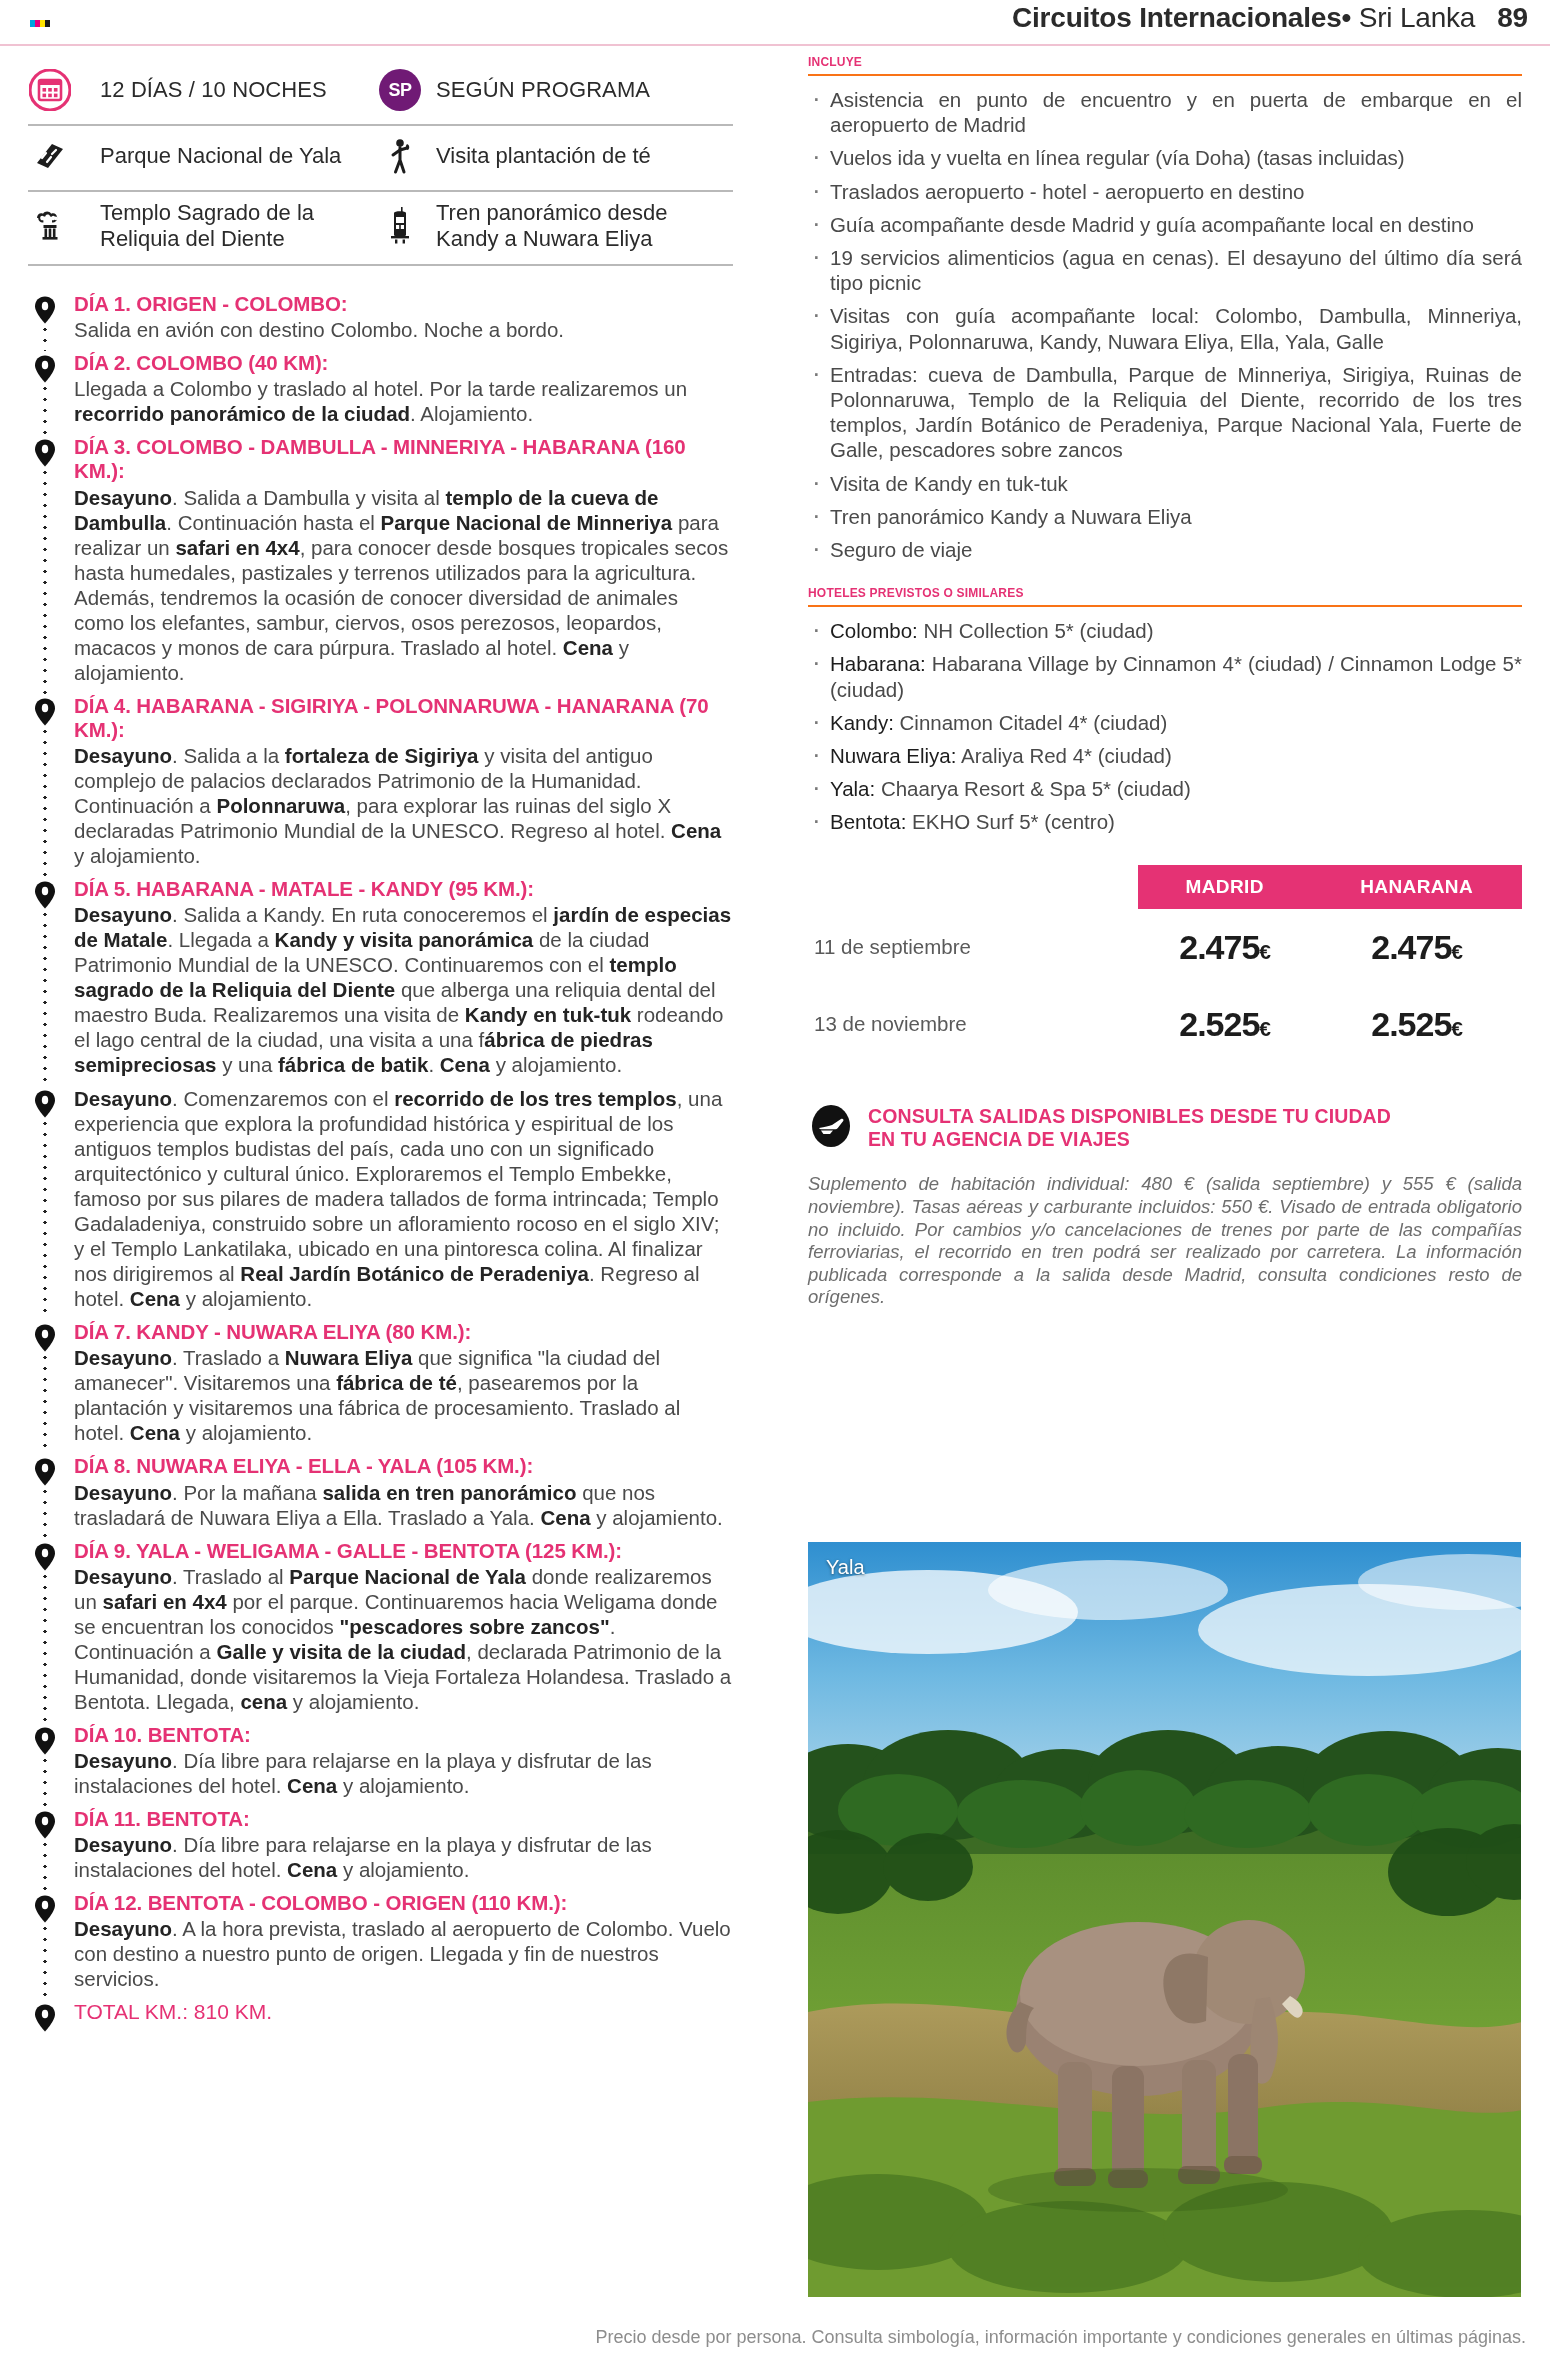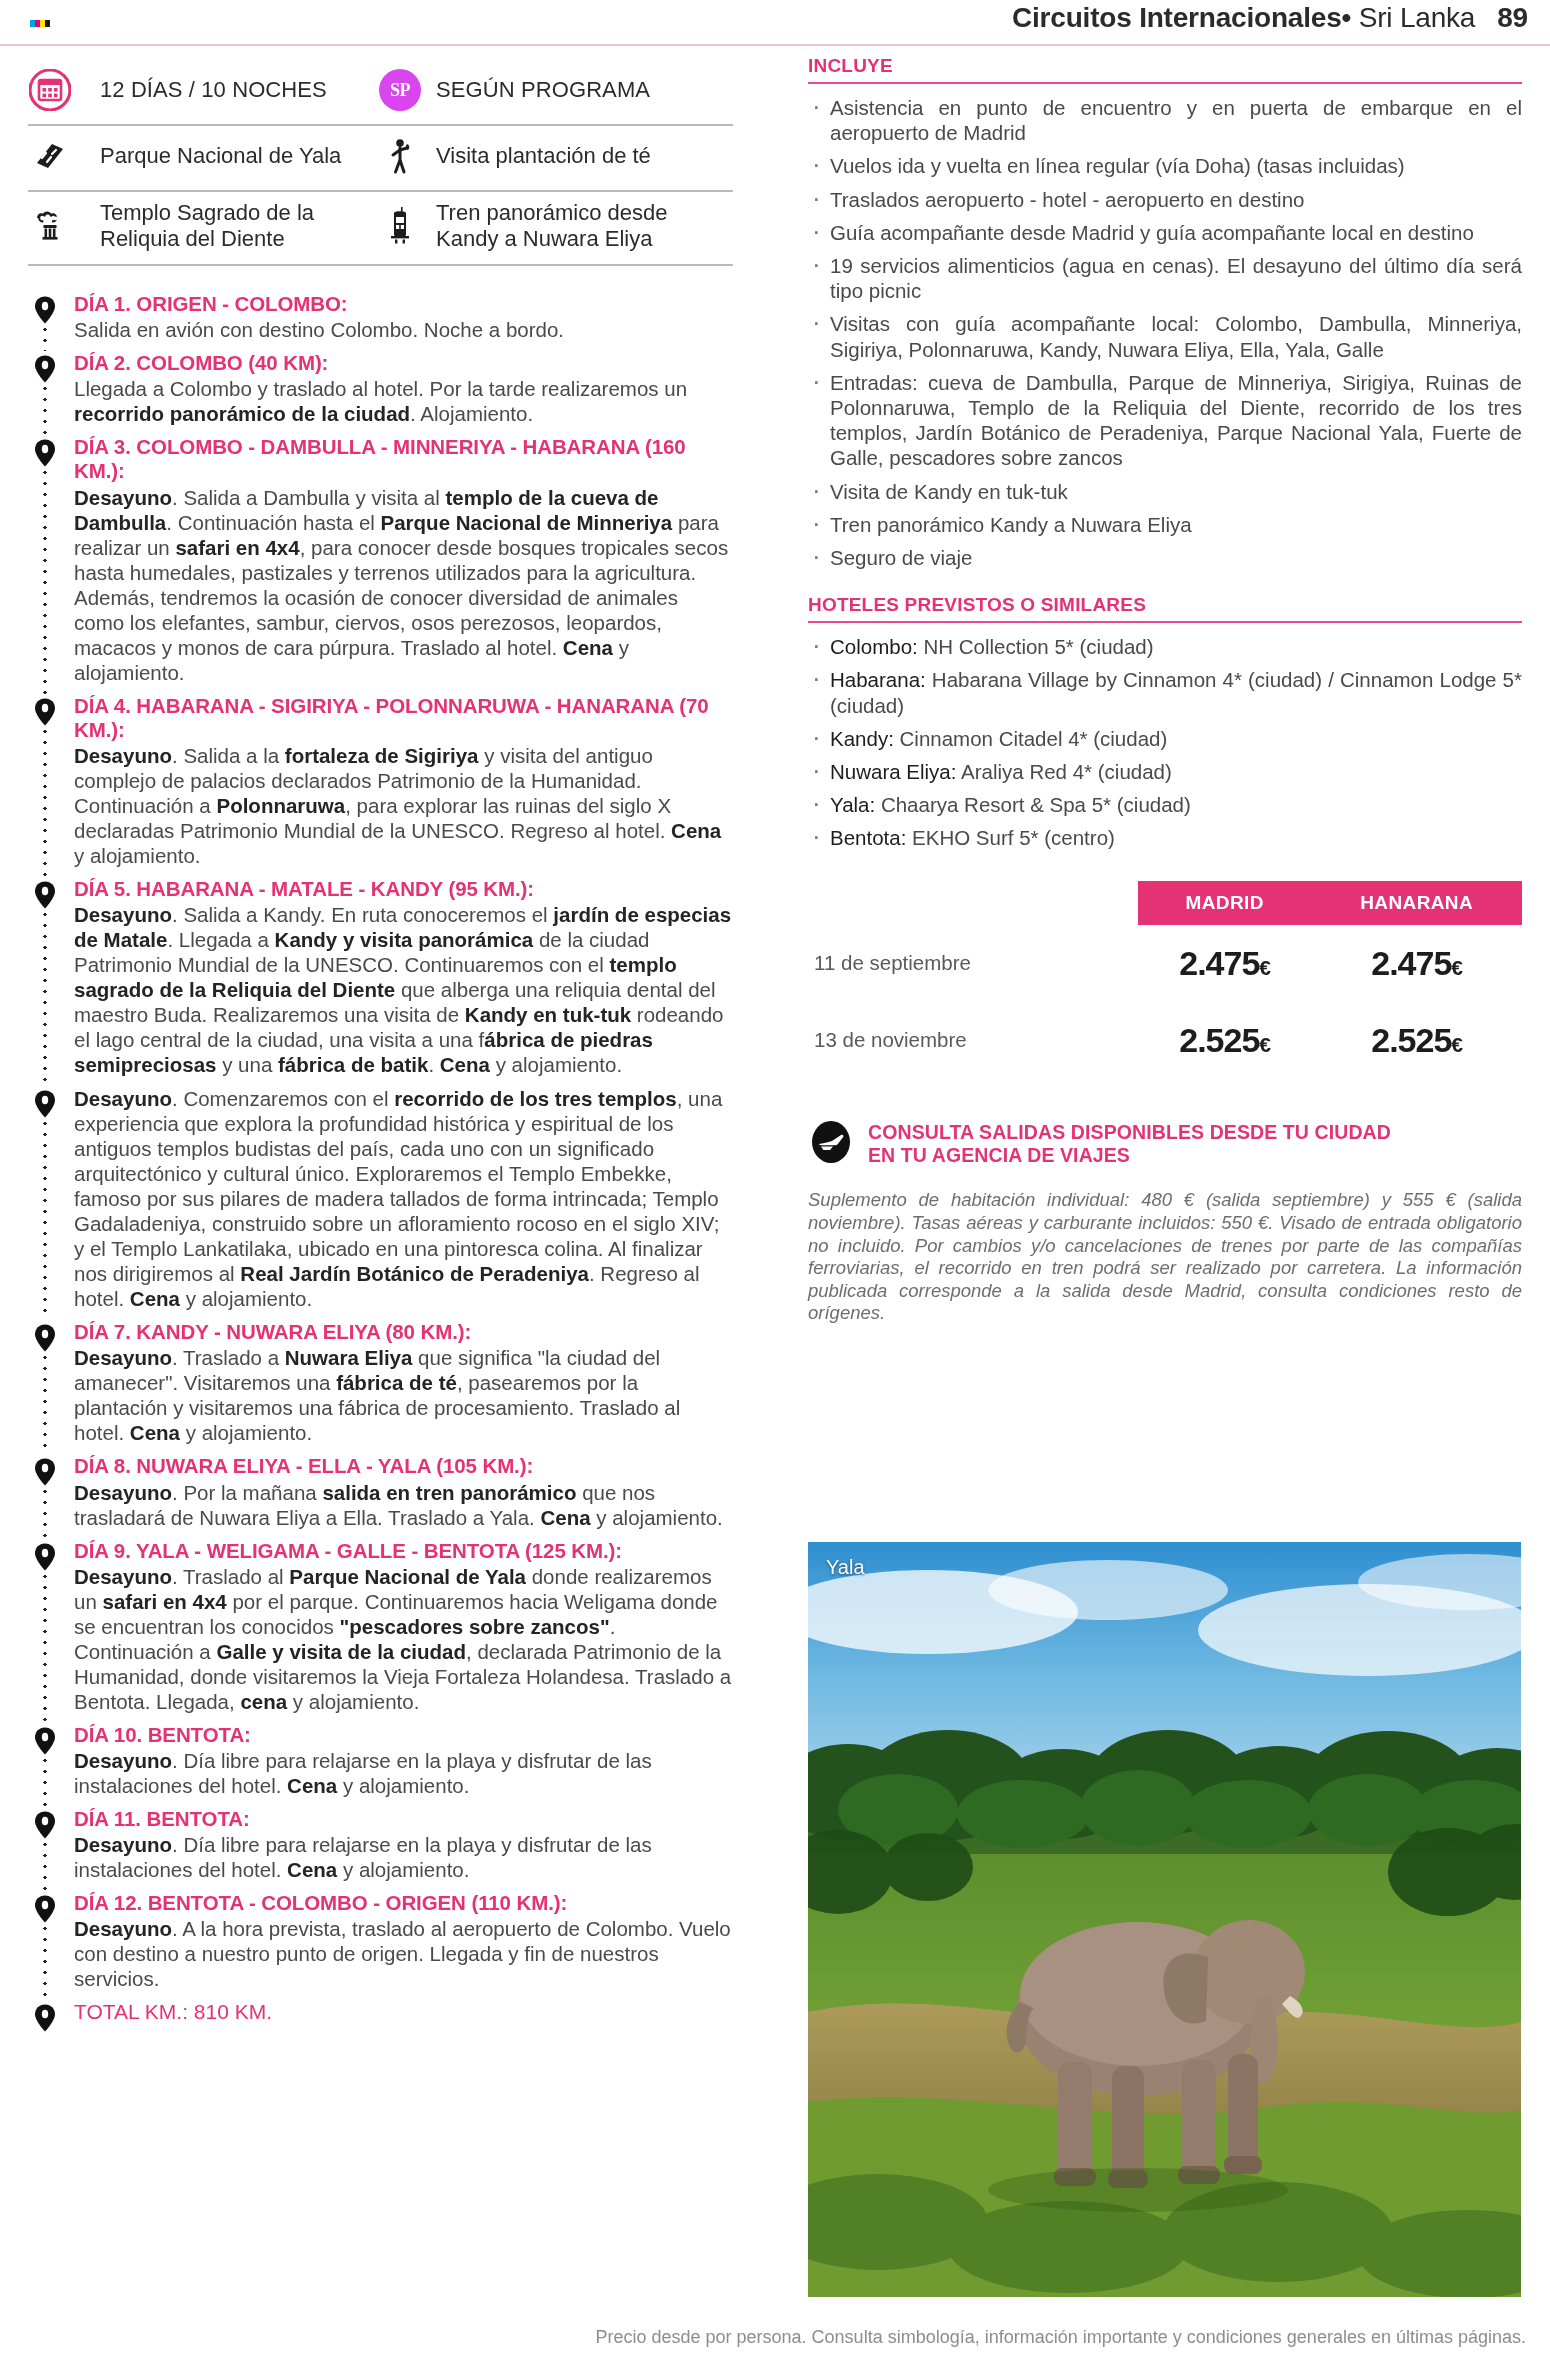--- a/index.html
+++ b/index.html
@@ -56,23 +56,23 @@
     width: 44px; min-width: 44px; height: 44px;
     display: flex; align-items: center; justify-content: center;
   }
   .feature-label {
     font-size: 22px; color: #2b2b2b; line-height: 1.18;
   }
   .feature-label.caps { font-weight: 500; letter-spacing: 0.1px; }
 
   .badge-circle {
     width: 42px; height: 42px; border-radius: 50%;
-    background: #d946ef; color: #fff;
+    background: #701a75; color: #fff;
     display: flex; align-items: center; justify-content: center;
-    font-size: 18px; font-weight: bold; letter-spacing: -0.5px; font-family: Liberation Serif, serif;
+    font-size: 18px; font-weight: bold; letter-spacing: -0.5px;
   }
 
   
   .itinerary { position: relative; margin-top: 26px; width: 705px; }
   .day {
     position: relative; padding-left: 46px; margin-bottom: 9px;
   }
   .day-pin {
     position: absolute; left: 6px; top: 4px;
     width: 22px; height: 28px;
@@ -96,24 +96,24 @@
   .day-body b { color: #242424; font-weight: bold; }
   .total-km {
     color: #e53274; font-weight: normal; font-size: 21px;
   }
 
   
   .right-col {
     position: absolute; left: 808px; top: 55px; width: 714px;
   }
   .sec-head {
-    color: #e53274; font-weight: bold; font-size: 19px;
+    color: #e53274; font-weight: bold; font-size: 12px;
     letter-spacing: 0.2px;
     padding-bottom: 5px;
-    border-bottom: 2px solid #ec4899;
+    border-bottom: 2px solid #f97316;
     margin-bottom: 11px;
   }
   ul.blist { list-style: none; }
   ul.blist li {
     position: relative; padding-left: 22px;
     font-size: 20.5px; line-height: 1.23; color: #4a4a4a;
     margin-bottom: 8px;
     text-align: justify;
   }
   ul.blist li:before {

